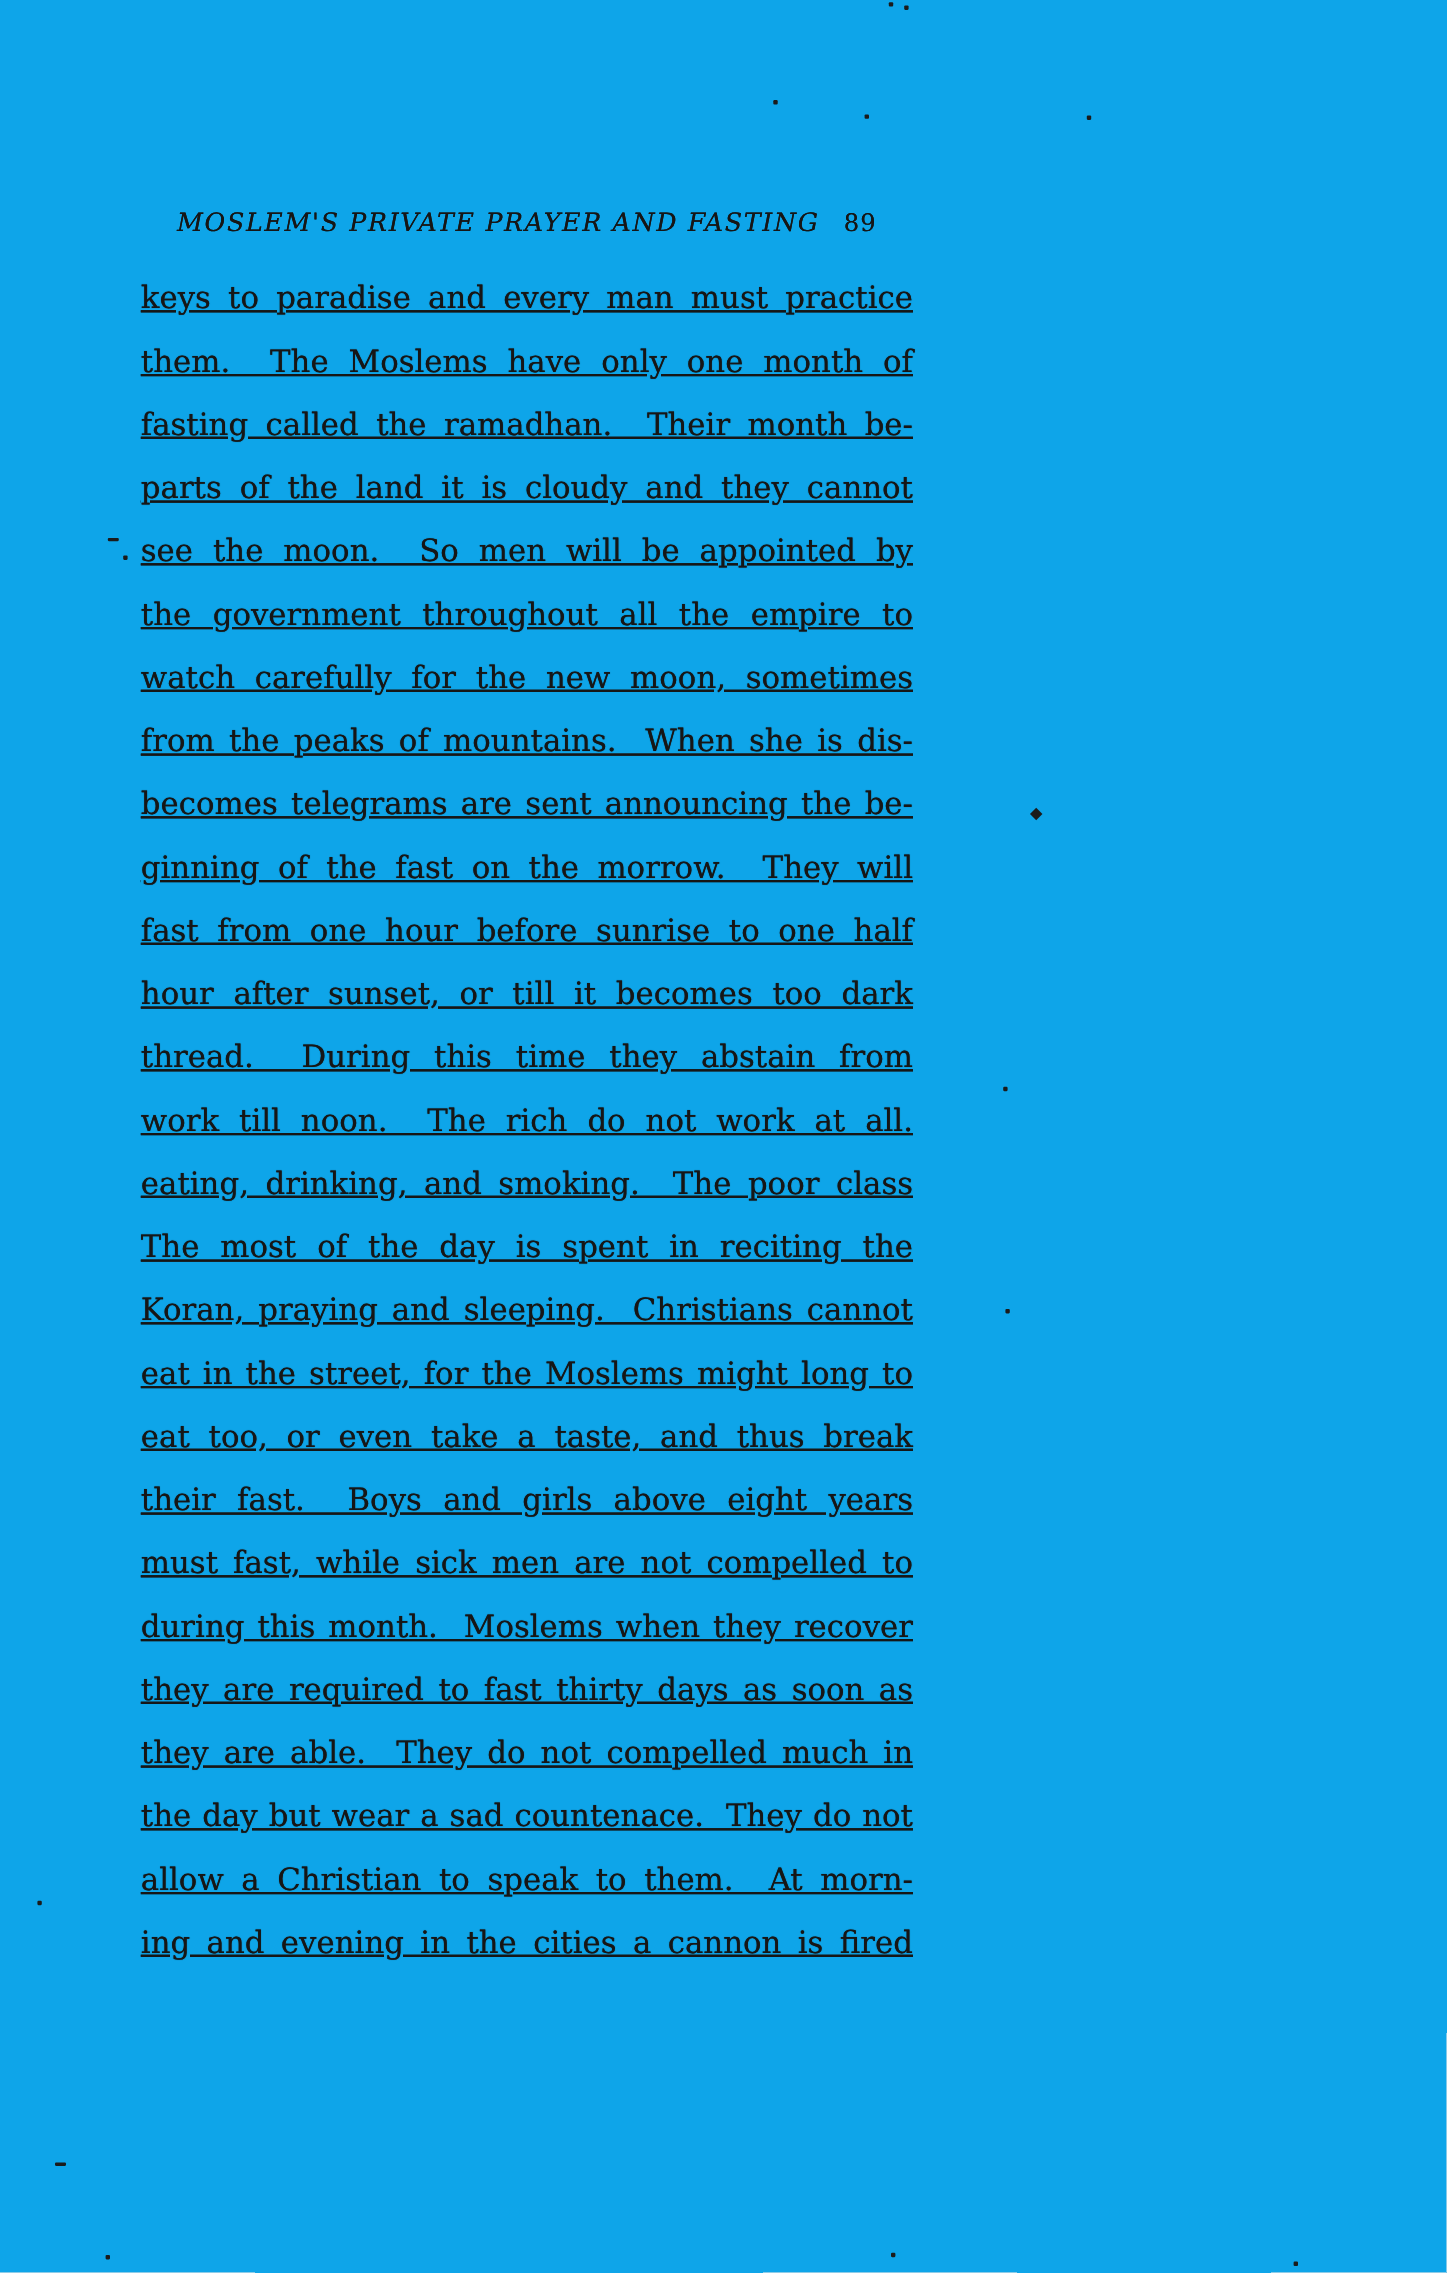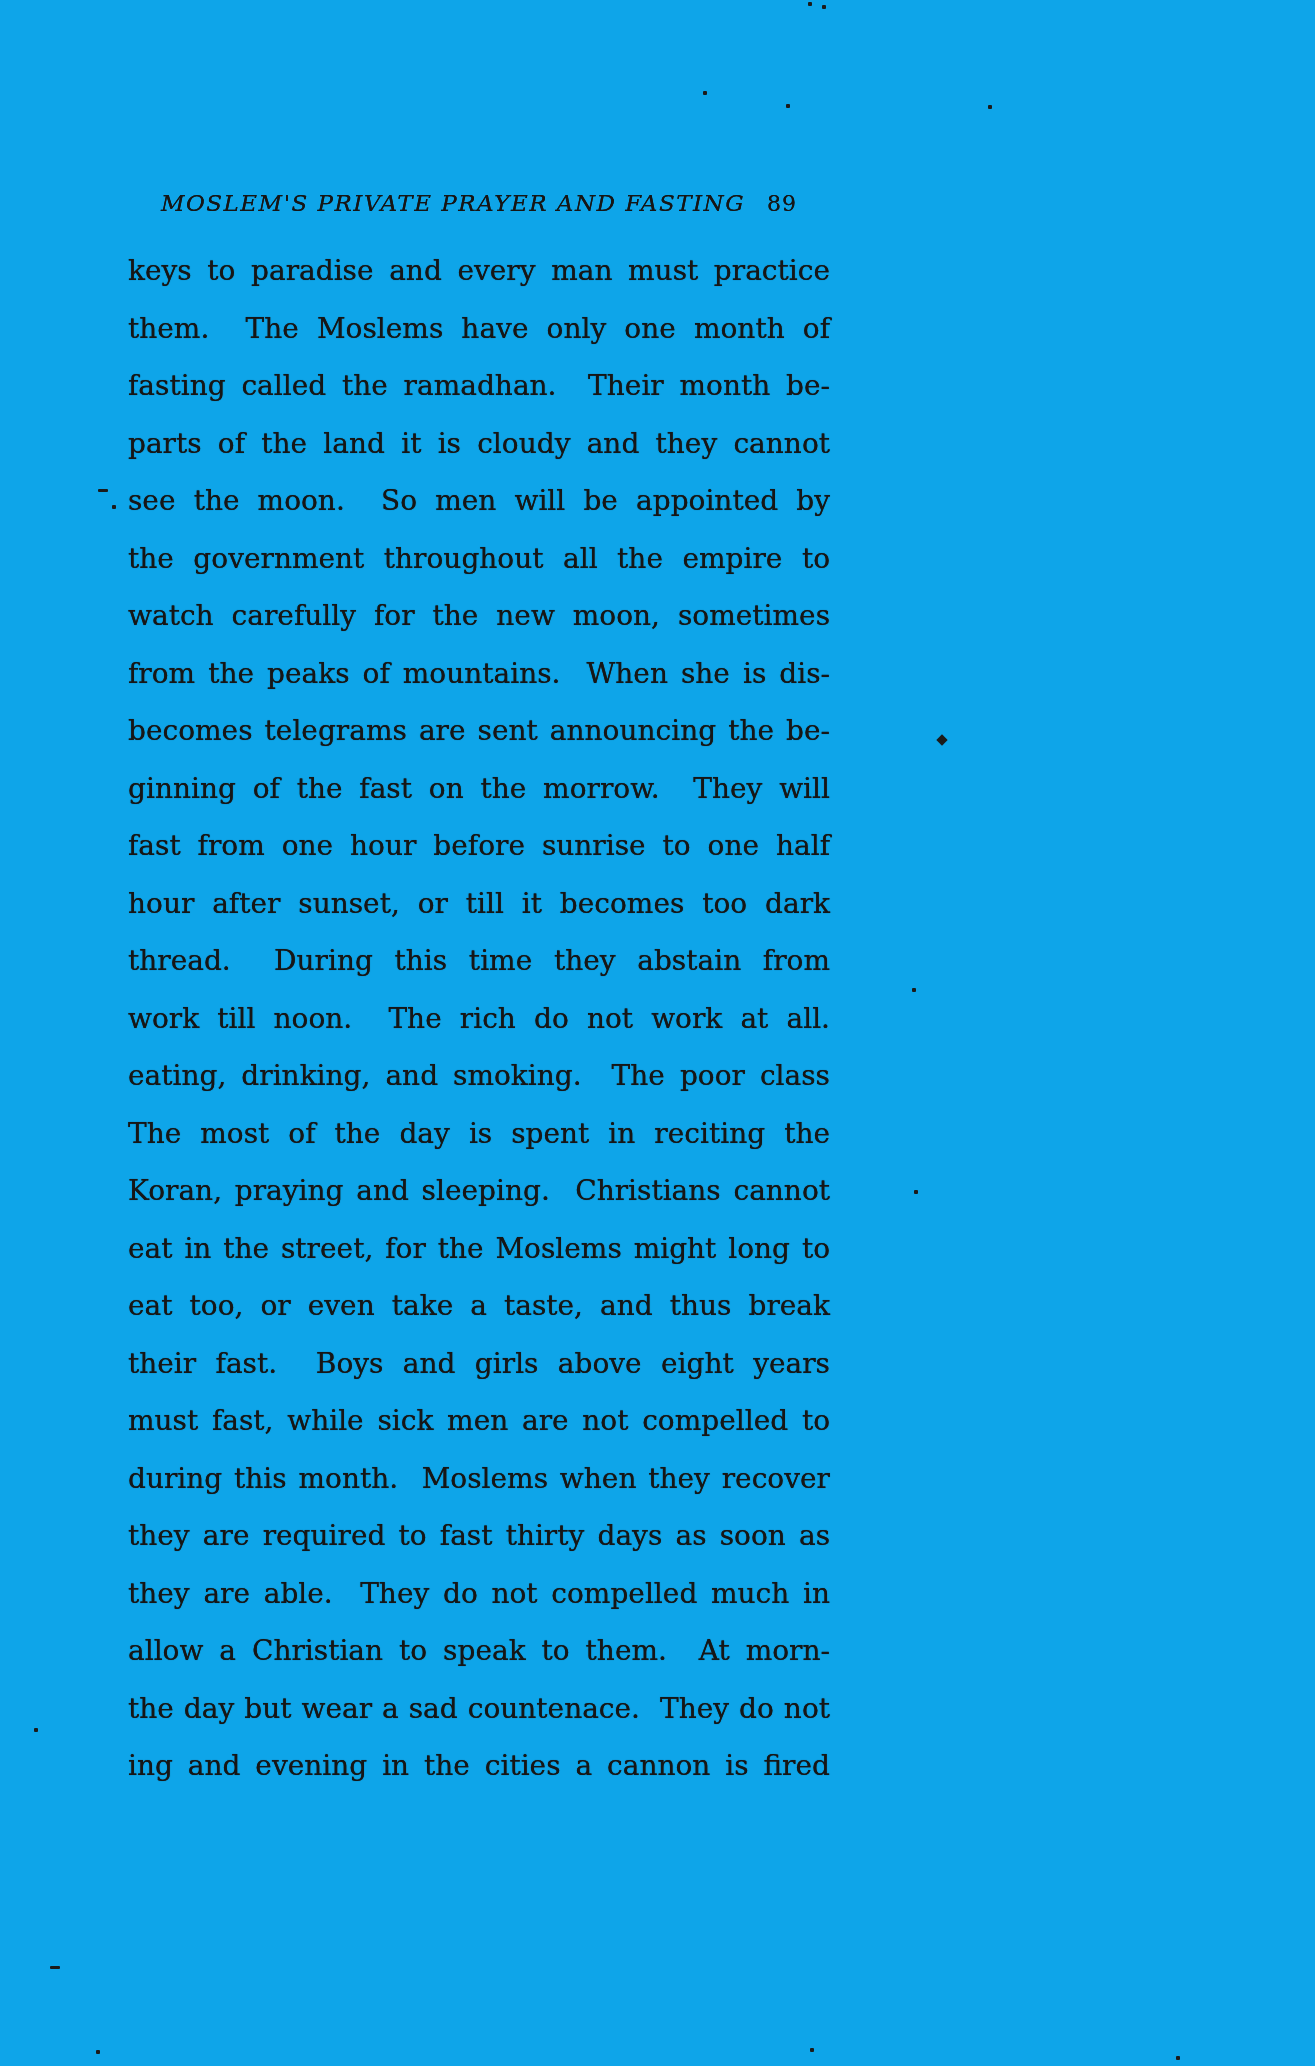--- a/index.html
+++ b/index.html
@@ -43,20 +43,21 @@
     text-align: center;
   }
   
   .body-text {
     position: absolute;
     left: 128px;
     top: 242px;
     width: 702px;
     font-size: 28px;
     line-height: 57.5px;
+    text-decoration: underline;
   }
   .body-text p.line {
     margin: 0;
     padding: 0;
     white-space: pre-wrap;
     text-align: justify;
     text-align-last: justify;
     text-shadow: 0 0 0.7px #1a1a1a; 
   }
   
@@ -102,22 +103,22 @@
     <p class="line">eating, drinking, and smoking.  The poor class</p>
     <p class="line">The most of the day is spent in reciting the</p>
     <p class="line">Koran, praying and sleeping.  Christians cannot</p>
     <p class="line">eat in the street, for the Moslems might long to</p>
     <p class="line">eat too, or even take a taste, and thus break</p>
     <p class="line">their fast.  Boys and girls above eight years</p>
     <p class="line">must fast, while sick men are not compelled to</p>
     <p class="line">during this month.  Moslems when they recover</p>
     <p class="line">they are required to fast thirty days as soon as</p>
     <p class="line">they are able.  They do not compelled much in</p>
+    <p class="line">the day but wear a sad countenace.  They do not</p>
     <p class="line">allow a Christian to speak to them.  At morn-</p>
-    <p class="line">the day but wear a sad countenace.  They do not</p>
     <p class="line">ing and evening in the cities a cannon is fired</p>
   </main>
 
   <div class="speck" style="left:808px; top:2px;"></div>
   <div class="speck" style="left:822px; top:5px;"></div>
   <div class="speck" style="left:703px; top:91px;"></div>
   <div class="speck" style="left:786px; top:104px;"></div>
   <div class="speck" style="left:988px; top:105px;"></div>
   <div class="speck dash" style="left:98px;  top:489px;"></div>
   <div class="speck" style="left:112px; top:505px;"></div>

